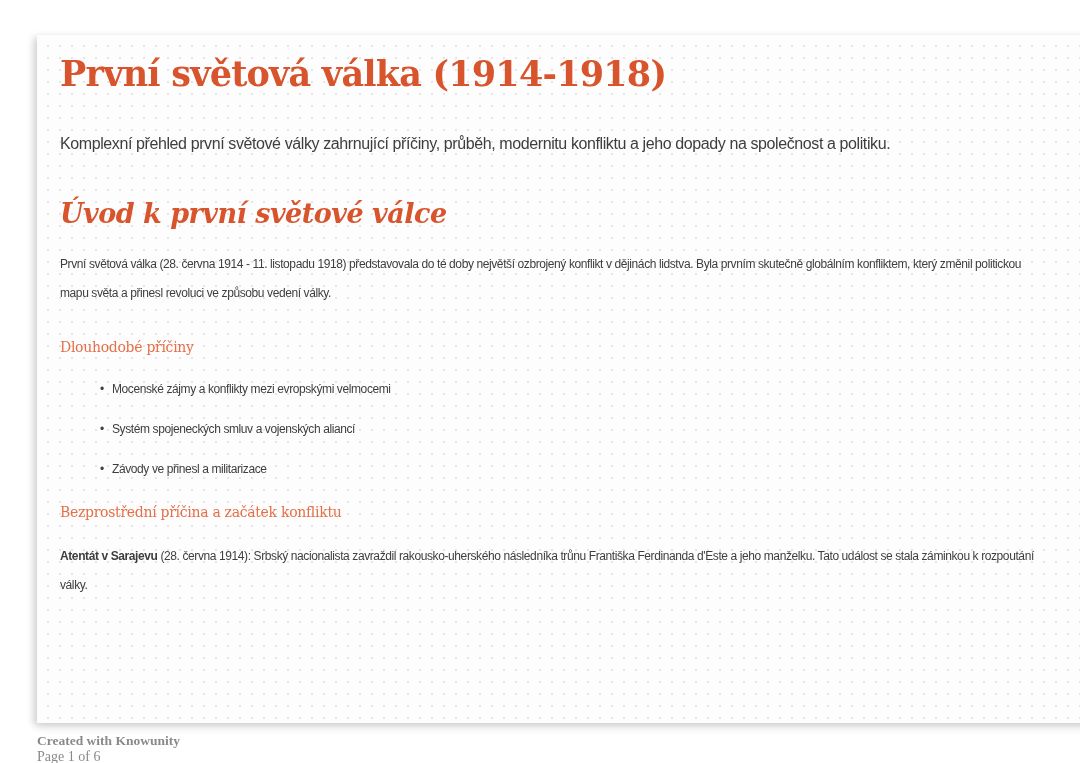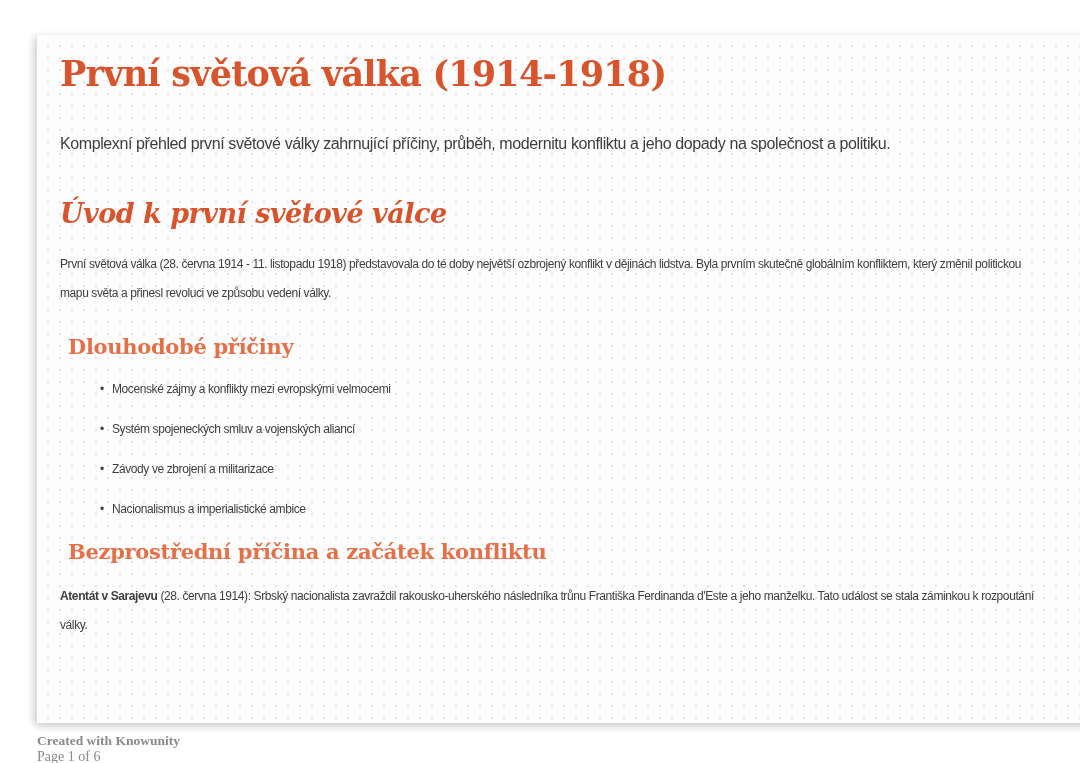--- a/index.html
+++ b/index.html
@@ -45,25 +45,25 @@
     font-weight:700;
     font-size:27px; line-height:36px;
     letter-spacing:-0.5px;
     color:var(--heading);
     margin:0 0 18px;
     font-style:italic;
   }
   h2.section-heading.causes{ margin-bottom:22px; }
   h3.subsection-heading{
     font-family:"DejaVu Serif", serif;
-    font-weight:700;
-    font-size:21px; line-height:30px;
+    font-weight:400;
+    font-size:14px; line-height:30px;
     letter-spacing:-0.3px;
     color:var(--subheading);
-    margin:0 8px 13px;
+    margin:0 0 13px;
   }
   h3.subsection-heading.immediate{ margin-bottom:15px; }
   p.body-text{
     font-size:12px; line-height:28.5px;
     letter-spacing:-0.4px;
     color:var(--body_text);
     margin:0 0 25px;
     max-width:992px;
   }
   ul.bullet-list{
@@ -118,22 +118,21 @@
   <h2 class="section-heading">Úvod k první světové válce</h2>
 
   <p class="body-text">První světová válka (28. června 1914 - 11. listopadu 1918) představovala do té doby největší ozbrojený konflikt v dějinách lidstva. Byla prvním skutečně globálním konfliktem, který změnil politickou mapu světa a přinesl revoluci ve způsobu vedení války.</p>
 
 
   <h3 class="subsection-heading">Dlouhodobé příčiny</h3>
 
   <ul class="bullet-list">
     <li><span class="marker">•</span><span>Mocenské zájmy a konflikty mezi evropskými velmocemi</span></li>
     <li><span class="marker">•</span><span>Systém spojeneckých smluv a vojenských aliancí</span></li>
-    <li><span class="marker">•</span><span>Závody ve zbrojení a militarizace</span></li>
-    <li><span class="marker">•</span><span>Nacionalismus a imperialistické ambice</span></li>
+    <li><span class="marker">•</span><span>Závody ve přinesl a militarizace</span></li>
   </ul>
 
   <h3 class="subsection-heading immediate">Bezprostřední příčina a začátek konfliktu</h3>
 
   <p class="body-text"><span class="lead-bold">Atentát v Sarajevu</span><span> (28. června 1914): Srbský nacionalista zavraždil rakousko-uherského následníka trůnu Františka Ferdinanda d'Este a jeho manželku. Tato událost se stala záminkou k rozpoutání války.</span></p>
 
 </div>
 
 <div class="footer">
   <span class="credit">Created with Knowunity</span>

